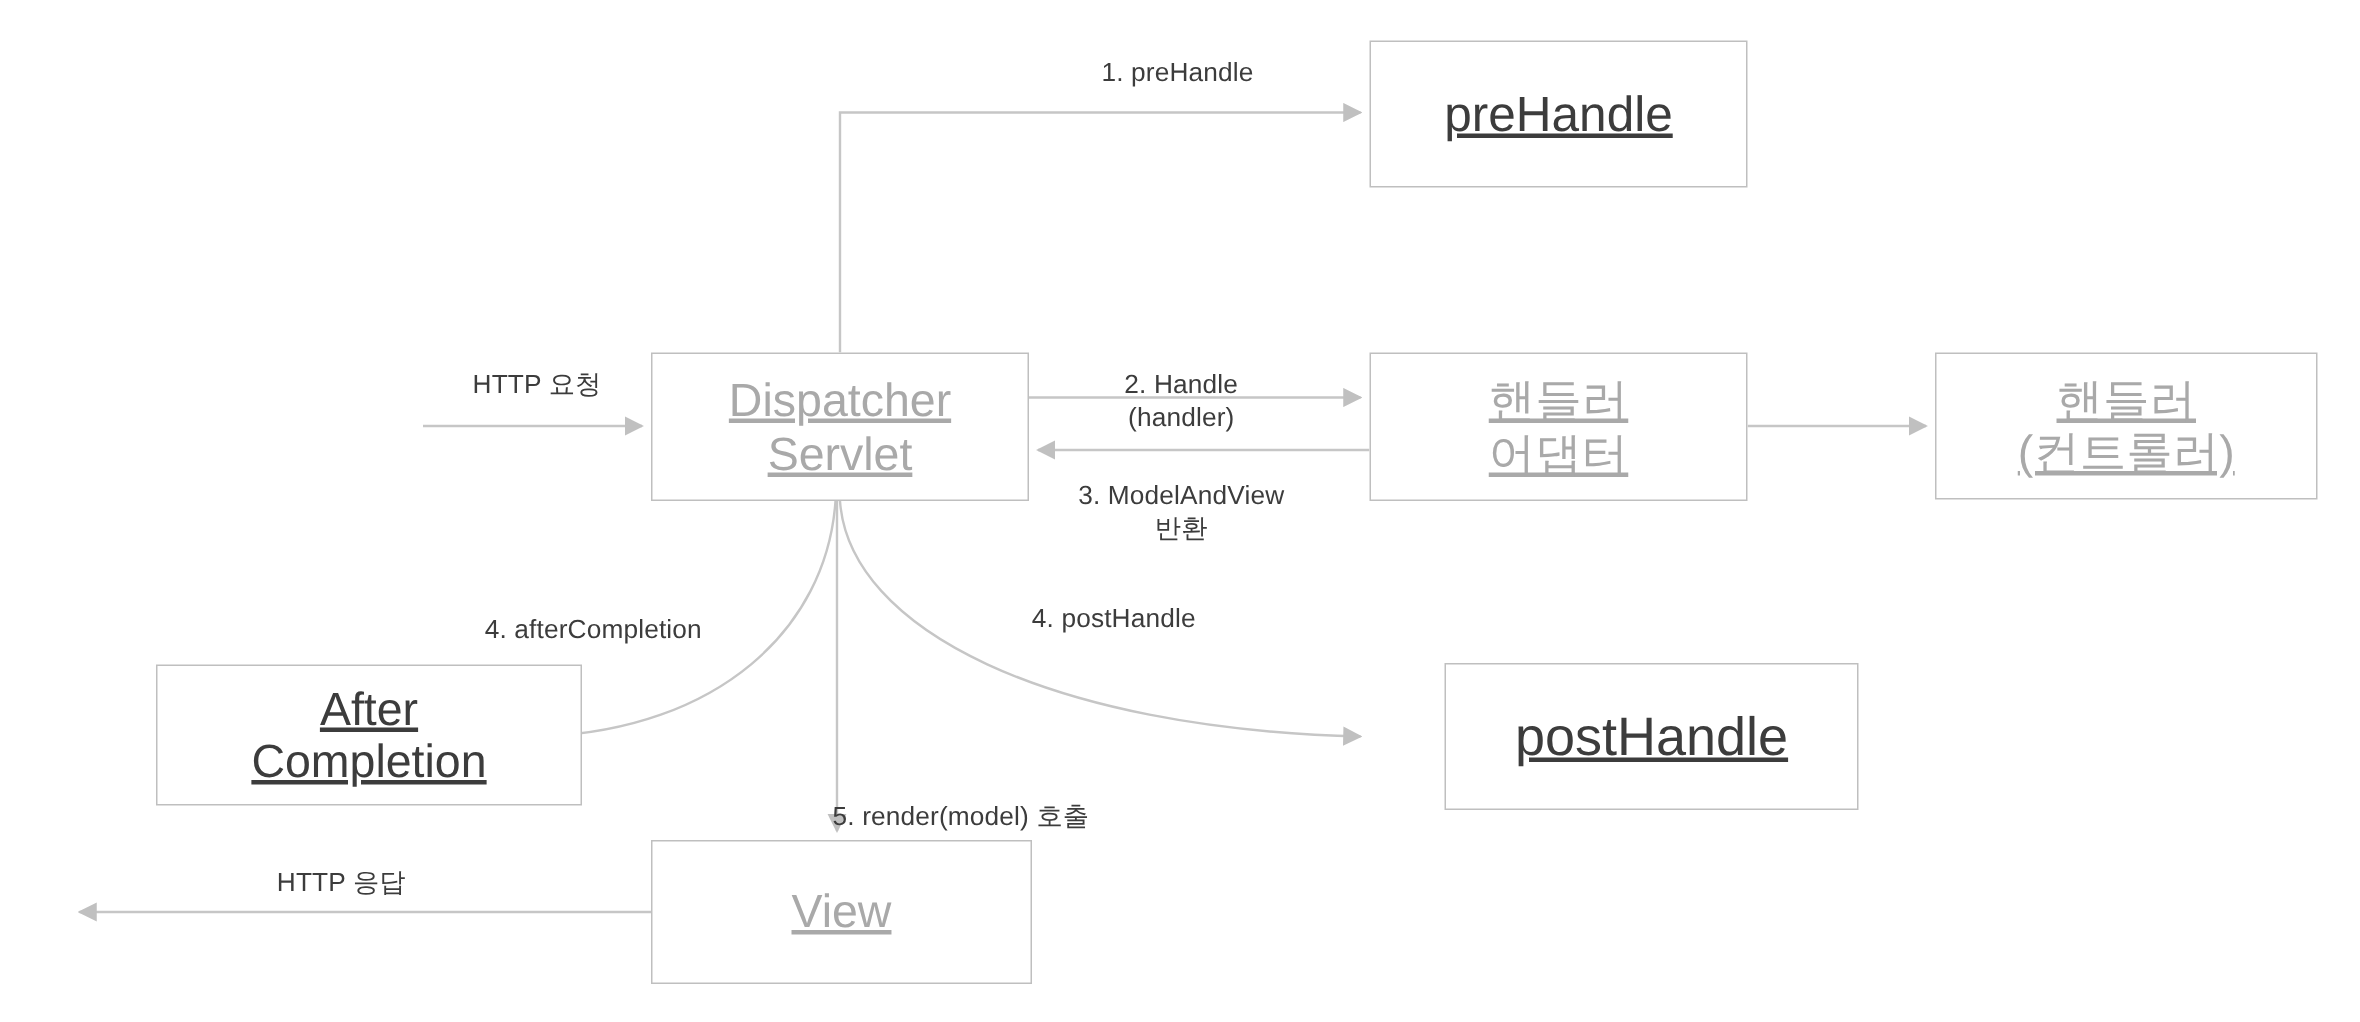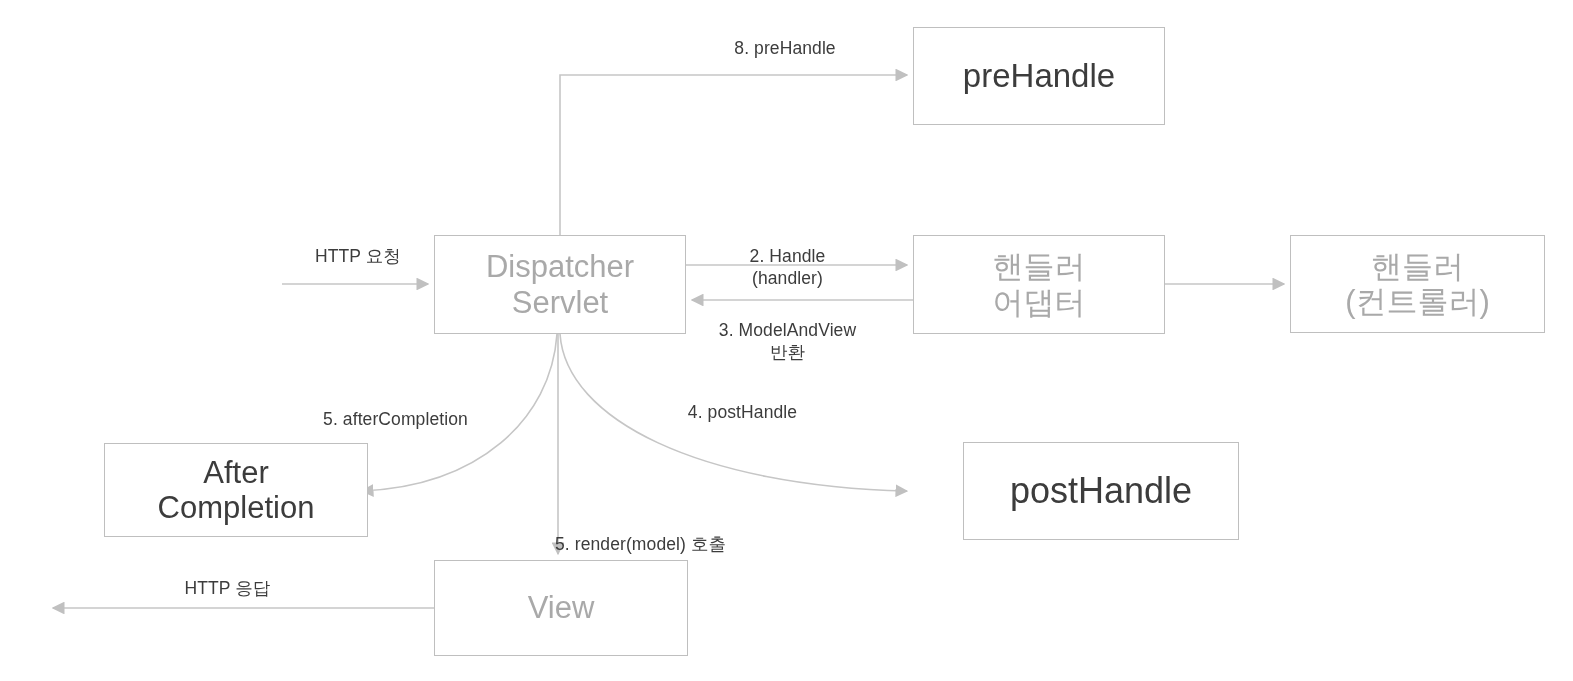--- a/index.html
+++ b/index.html
@@ -32,41 +32,42 @@
     background: #ffffff;
     display: flex;
     align-items: center;
     justify-content: center;
     text-align: center;
     line-height: 1.14;
   }
   .node-label {
     display: block;
     white-space: pre-line;
+    text-decoration: underline;
   }
   .node.gray .node-label  { color: #a9a9a9; }
   .node.dark .node-label  { color: #3c3c3c; }
 
   .edge-label {
     position: absolute;
     color: #3c3c3c;
     font-size: 17.5px;
     text-align: center;
     white-space: pre-line;
     line-height: 1.25;
     letter-spacing: 0.1px;
   }
 
   
   #node-client        { left: 29px;   top: 254px; width: 253px; height: 60px;  font-size: 33px; }
   #node-dispatcher    { left: 434px;  top: 235px; width: 252px; height: 99px;  font-size: 31px; }
   #node-prehandle     { left: 913px;  top: 27px;  width: 252px; height: 98px;  font-size: 33px; }
   #node-handler-adapter { left: 913px; top: 235px; width: 252px; height: 99px; font-size: 31px; }
   #node-handler-controller { left: 1290px; top: 235px; width: 255px; height: 98px; font-size: 31px; }
-  #node-aftercompletion { left: 104px; top: 443px; width: 264px; height: 94px; font-size: 31px; }
+  #node-aftercompletion { left: 104px; top: 443px; width: 284px; height: 94px; font-size: 31px; }
   #node-posthandle    { left: 963px;  top: 442px; width: 276px; height: 98px;  font-size: 36px; }
   #node-view          { left: 434px;  top: 560px; width: 254px; height: 96px;  font-size: 31px; }
 
   
   #label-http-request     { left: 293px; top: 246px; width: 130px; }
   #label-prehandle        { left: 700px; top: 38px;  width: 170px; }
   #label-handle           { left: 700px; top: 210px; width: 175px; margin-top: 36px; }
   #label-modelandview     { left: 690px; top: 320px; width: 195px; }
   #label-posthandle       { left: 635px; top: 402px; width: 215px; }
   #label-aftercompletion  { left: 288px; top: 409px; width: 215px; }
@@ -135,29 +136,29 @@
   <div class="node dark" id="node-posthandle">
     <span class="node-label">postHandle</span>
   </div>
 
   <div class="node gray" id="node-view">
     <span class="node-label">View</span>
   </div>
 
   <div class="edge-label" id="label-http-request">HTTP 요청</div>
 
-  <div class="edge-label" id="label-prehandle">8. preHandle</div>
+  <div class="edge-label" id="label-prehandle">1. preHandle</div>
 
   <div class="edge-label" id="label-handle">2. Handle
 (handler)</div>
 
   <div class="edge-label" id="label-modelandview">3. ModelAndView
 반환</div>
 
   <div class="edge-label" id="label-posthandle">4. postHandle</div>
 
   <div class="edge-label" id="label-render">5. render(model) 호출</div>
 
-  <div class="edge-label" id="label-aftercompletion">5. afterCompletion</div>
+  <div class="edge-label" id="label-aftercompletion">4. afterCompletion</div>
 
   <div class="edge-label" id="label-http-response">HTTP 응답</div>
 
 </div>
 
 </body></html>

